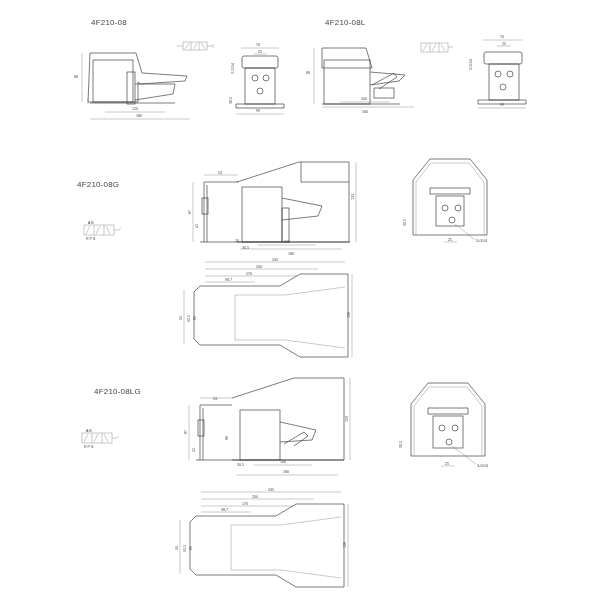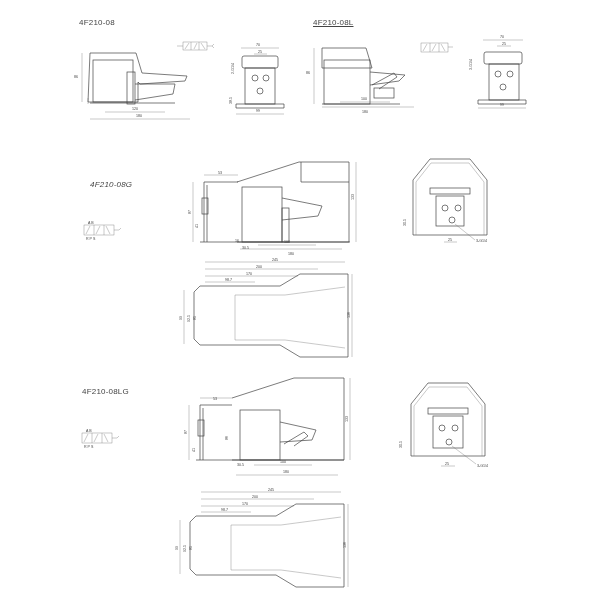--- a/index.html
+++ b/index.html
@@ -1,30 +1,30 @@
 <!DOCTYPE html>
 <html><head>
 <meta charset="utf-8">
 <style>
   html, body { margin:0; padding:0; background:#ffffff; }
   body { width:600px; height:600px; position:relative; overflow:hidden;
          font-family:"Liberation Sans", sans-serif; color:#333; }
-  .model-title { position:absolute; font-size:8px; color:#444; letter-spacing:0.2px; }
+  .model-title { position:absolute; font-size:8px; color:#444; letter-spacing:0.2px;margin-left:12px; }
   svg { position:absolute; left:0; top:0; }
   .ln { stroke:#444; stroke-width:0.7; fill:none; }
   .thin { stroke:#777; stroke-width:0.4; fill:none; }
   .dim { stroke:#666; stroke-width:0.35; fill:none; }
   .txt { font-family:"Liberation Sans", sans-serif; font-size:3.6px; fill:#444; }
 </style>
 </head>
 <body>
 
 <div class="model-title" style="left:79px;top:18px;">4F210-08</div>
-<div class="model-title" style="left:313px;top:18px;text-decoration:underline;">4F210-08L</div>
-<div class="model-title" style="left:90px;top:180px;font-style:italic;">4F210-08G</div>
+<div class="model-title" style="left:313px;top:18px;">4F210-08L</div>
+<div class="model-title" style="left:65px;top:180px;">4F210-08G</div>
 <div class="model-title" style="left:82px;top:387px;">4F210-08LG</div>
 
 <svg width="600" height="600" viewBox="0 0 600 600">
 
   <g>
     <path class="ln" d="M90 53 h46 l6 20 l45 3 l-2 5 l-45 3 h0 l-2 -2 v20 h-50 z"></path>
     <rect class="ln" x="93" y="60" width="40" height="42"></rect>
     <rect class="ln" x="127" y="72" width="8" height="32"></rect>
     <path class="ln" d="M135 84 l40 0 l-2 10 l-38 6"></path>
     <line class="ln" x1="90" y1="103" x2="175" y2="103"></line>

